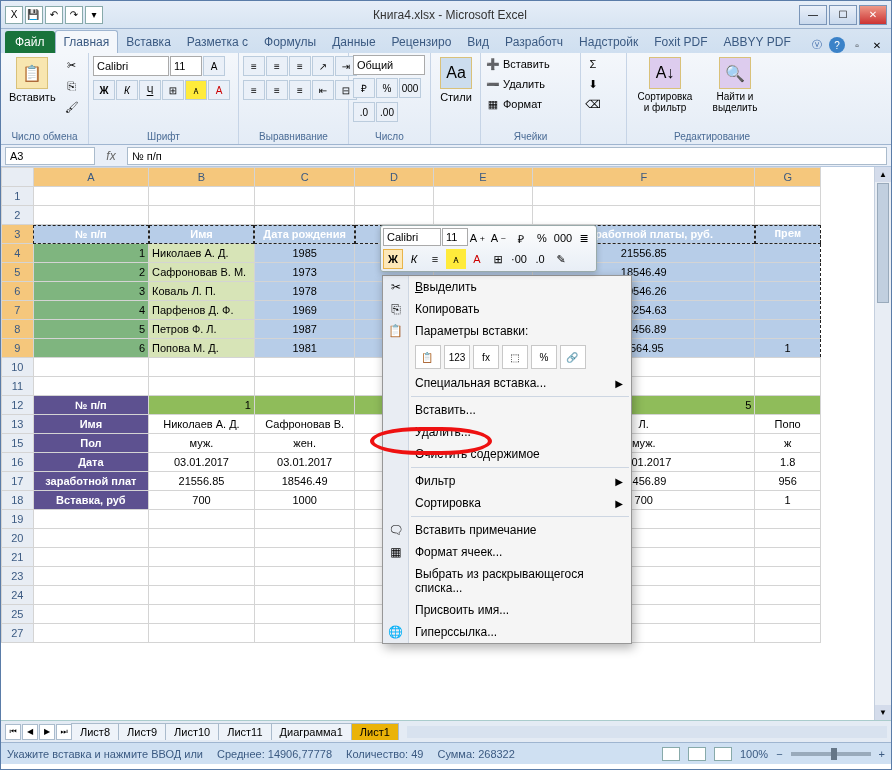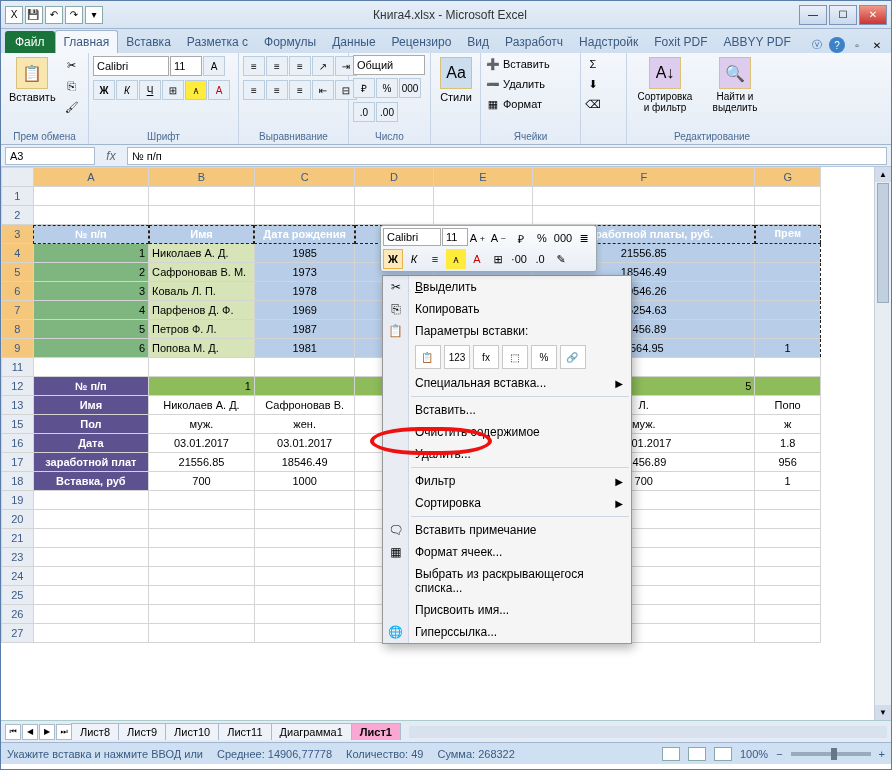--- a/index.html
+++ b/index.html
@@ -63,21 +63,21 @@
   .c { text-align:center;}
   .r { text-align:right;}
   
   .marching { outline: 1.5px dashed #222; outline-offset:-1px;}
   
   
   .sheet-tabs { height: 22px; background:#e4ebf4; border-top:1px solid #acc; display:flex; align-items:center; padding:0 4px; gap:0; font-size:11px;}
   .sheet-tabs .nav { display:flex; gap:1px;}
   .sheet-tabs .nav div { width:16px; height:16px; border:1px solid #abc; background:#fff; display:flex;align-items:center;justify-content:center;font-size:8px;}
   .sheet-tabs .stab { padding: 2px 8px; background:#eef3f9; border:1px solid #abc; border-bottom:none; margin-left:-1px;}
-  .sheet-tabs .stab.active { background:#f9a8d4; font-weight:bold;}
+  .sheet-tabs .stab.active { background:#eab308; font-weight:normal;}
   .sheet-tabs .slider { flex:1; height:12px; background:#d8e2ef; margin-left:8px;}
   
   
   .status { height: 22px; background:#cfe0f2; border-top:1px solid #9fb5d0; display:flex; align-items:center; padding:0 6px; font-size:11px; color:#3b5a82; gap:14px;}
   .status .right { margin-left:auto; display:flex; gap:8px; align-items:center;}
   .status .viewbtn { width:18px; height:14px; border:1px solid #8aa; background:#fff;}
   .status .zoom-slider { width:80px; height:4px; background:#9ab; position:relative;}
   .status .zoom-slider::after { content:""; position:absolute; left:40px; top:-4px; width:6px; height:12px; background:#678;}
   
   
@@ -157,21 +157,21 @@
       <div class="big-btn">
         <div class="ico">📋</div>
         <span>Вставить</span>
       </div>
       <div class="sm-col">
         <div class="sm-btn">✂</div>
         <div class="sm-btn">⎘</div>
         <div class="sm-btn">🖌</div>
       </div>
     </div>
-    <div class="label">Прем обмена</div>
+    <div class="label">Число обмена</div>
   </div>
   <div class="rgroup" style="width:150px">
     <div class="body" style="flex-direction:column">
       <div class="btn-row">
         <div class="combo" style="width:76px">Calibri</div>
         <div class="combo" style="width:32px">11</div>
         <div class="mini-btn">A</div>
       </div>
       <div class="btn-row">
         <div class="mini-btn" style="font-weight:bold">Ж</div>
@@ -386,20 +386,30 @@
             <th class="row sel">9</th>
             <td class="green-id sel-tint" style="border-bottom:1.5px dashed #222;border-left:1.5px dashed #222;">6</td>
             <td class="name-col sel-tint" style="border-bottom:1.5px dashed #222;">Попова М. Д.</td>
             <td class="sel-tint c" style="border-bottom:1.5px dashed #222;">1981</td>
             <td class="sel-tint c" style="border-bottom:1.5px dashed #222;"></td>
             <td class="sel-tint c" style="border-bottom:1.5px dashed #222;"></td>
             <td class="sel-tint c" style="border-bottom:1.5px dashed #222;">9564.95</td>
             <td class="sel-tint c" style="border-bottom:1.5px dashed #222;border-right:1.5px dashed #222;">1</td>
           </tr>
           <tr>
+            <th class="row">10</th>
+            <td class="" style=""></td>
+            <td class="" style=""></td>
+            <td class="" style=""></td>
+            <td class="" style=""></td>
+            <td class="" style=""></td>
+            <td class="" style=""></td>
+            <td class="" style=""></td>
+          </tr>
+          <tr>
             <th class="row">11</th>
             <td class="" style=""></td>
             <td class="" style=""></td>
             <td class="" style=""></td>
             <td class="" style=""></td>
             <td class="" style=""></td>
             <td class="" style=""></td>
             <td class="" style=""></td>
           </tr>
           <tr>
@@ -507,30 +517,20 @@
             <td class="" style=""></td>
             <td class="" style=""></td>
             <td class="" style=""></td>
             <td class="" style=""></td>
             <td class="" style=""></td>
             <td class="" style=""></td>
             <td class="" style=""></td>
           </tr>
           <tr>
             <th class="row">25</th>
-            <td class="" style=""></td>
-            <td class="" style=""></td>
-            <td class="" style=""></td>
-            <td class="" style=""></td>
-            <td class="" style=""></td>
-            <td class="" style=""></td>
-            <td class="" style=""></td>
-          </tr>
-          <tr>
-            <th class="row">26</th>
             <td class="" style=""></td>
             <td class="" style=""></td>
             <td class="" style=""></td>
             <td class="" style=""></td>
             <td class="" style=""></td>
             <td class="" style=""></td>
             <td class="" style=""></td>
           </tr>
           <tr>
             <th class="row">27</th>
@@ -634,24 +634,24 @@
   </div>
   <div class="ctx-item">
       <span>Специальная вставка...</span>
       <span class="arrow">▶</span>
     </div>
   <div class="ctx-sep"></div>
   <div class="ctx-item">
       <span>Вставить...</span>
     </div>
   <div class="ctx-item">
+      <span>Удалить...</span>
+    </div>
+  <div class="ctx-item">
       <span>Очистить содержимое</span>
-    </div>
-  <div class="ctx-item">
-      <span>Удалить...</span>
     </div>
   <div class="ctx-sep"></div>
   <div class="ctx-item">
       <span>Фильтр</span>
       <span class="arrow">▶</span>
     </div>
   <div class="ctx-item">
       <span>Сортировка</span>
       <span class="arrow">▶</span>
     </div>

